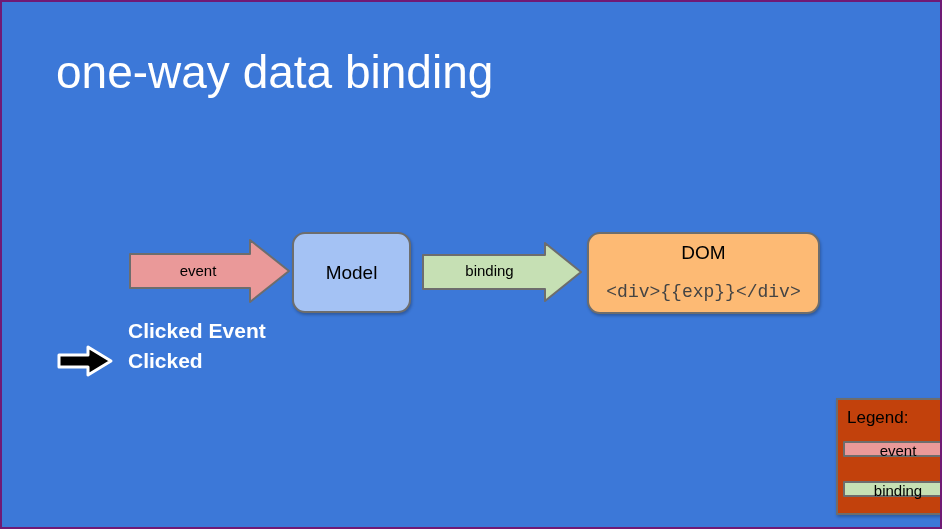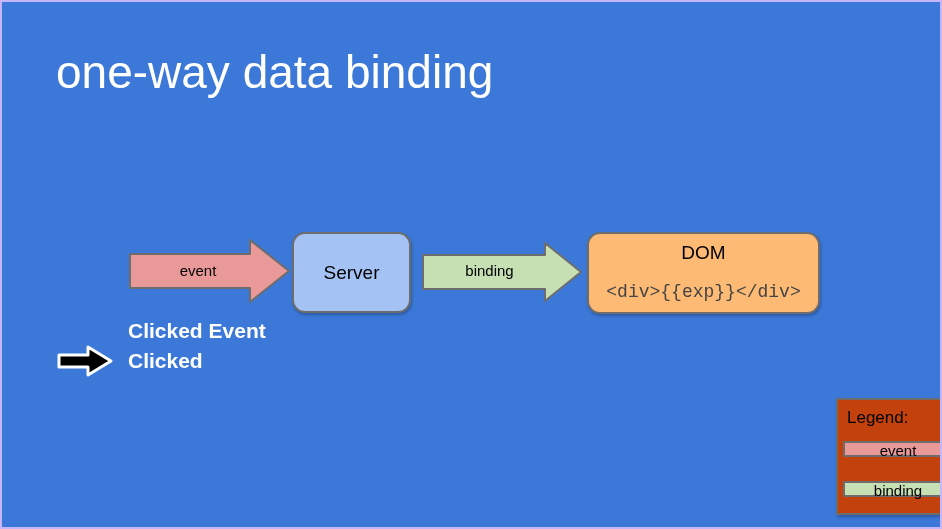--- a/index.html
+++ b/index.html
@@ -13,21 +13,21 @@
     background: #ffffff;
     font-family: "Liberation Sans", sans-serif;
   }
 
   #slide {
     position: relative;
     width: 942px;
     height: 529px;
     background: #3c78d8;
     box-sizing: border-box;
-    border: 2px solid #c4b5fd;
+    border: 2px solid #701a75;
     overflow: hidden;
   }
 
   
   #title {
     position: absolute;
     left: 54px;
     top: 44px;
     font-size: 46px;
     font-weight: 300;
@@ -169,21 +169,21 @@
 <div id="slide">
 
   <div id="title">one-way data binding</div>
 
   <svg id="arrow-event" class="block-arrow" width="164" height="66" viewBox="0 0 164 66">
     <path d="M2,16 L122,16 L122,2 L161,33 L122,64 L122,50 L2,50 Z" fill="#ea9999" stroke="#6d6d6d" stroke-width="2" stroke-linejoin="round"></path>
   </svg>
   <div id="arrow-event-label" class="arrow-caption">event</div>
 
   <div id="model-box" class="node-box">
-    <div id="model-label">Server</div>
+    <div id="model-label">Model</div>
   </div>
 
   <svg id="arrow-binding" class="block-arrow" width="164" height="62" viewBox="0 0 164 62">
     <path d="M2,14 L124,14 L124,2 L160,31 L124,60 L124,48 L2,48 Z" fill="#c6e0b4" stroke="#6d6d6d" stroke-width="2" stroke-linejoin="round"></path>
   </svg>
   <div id="arrow-binding-label" class="arrow-caption">binding</div>
 
   <div id="dom-box" class="node-box">
     <div id="dom-label">DOM</div>
     <div id="dom-code">&lt;div&gt;{{exp}}&lt;/div&gt;</div>

